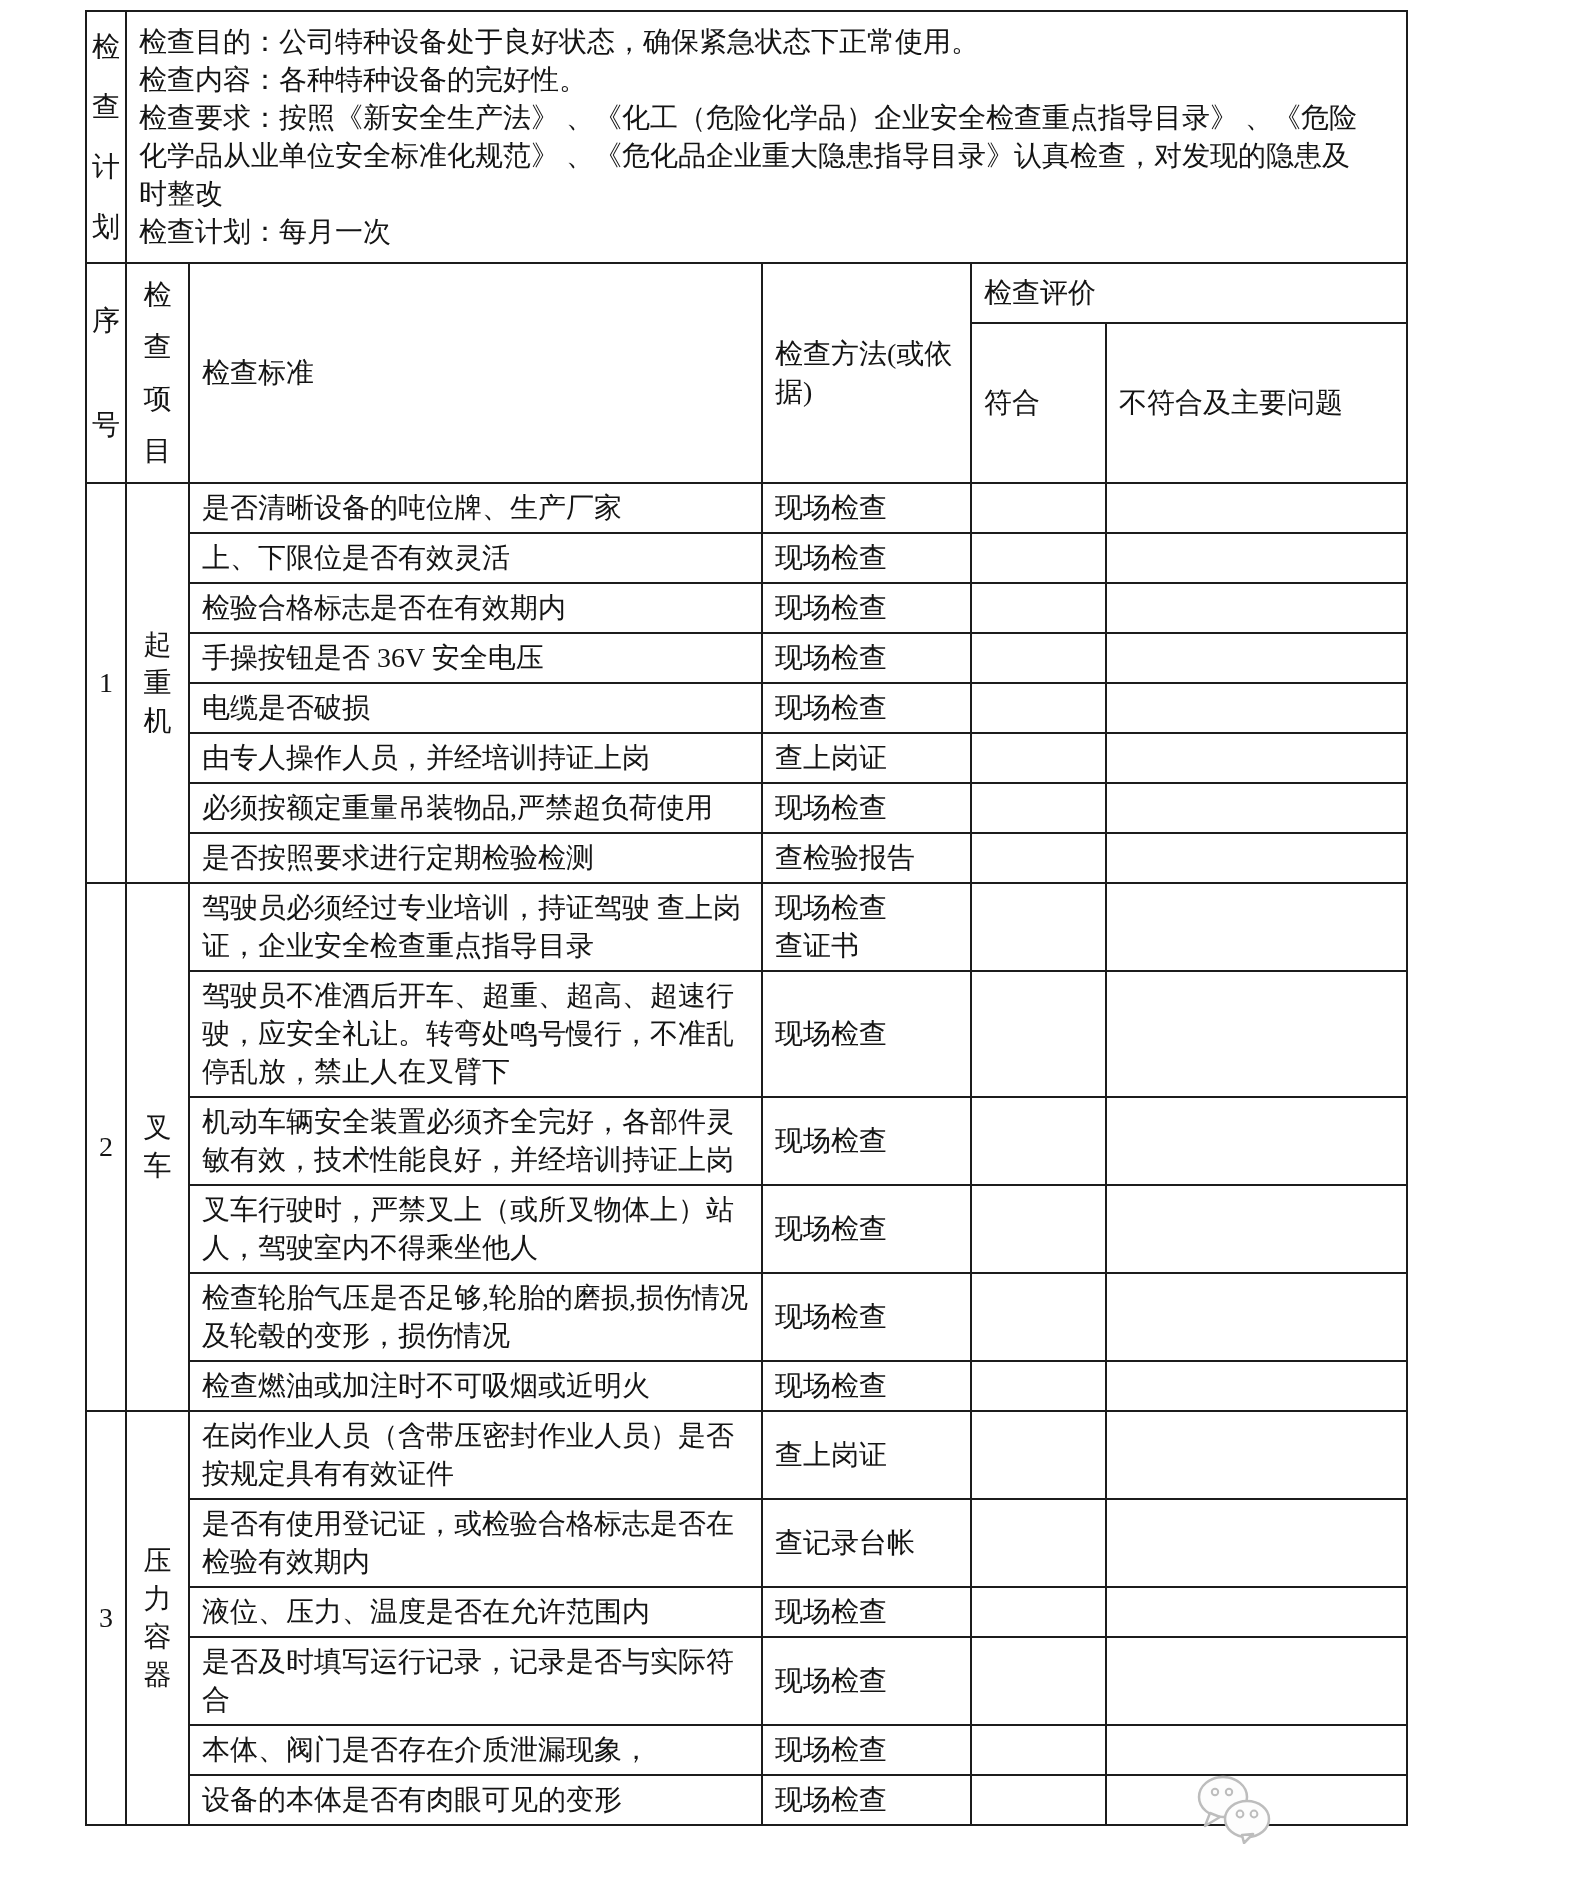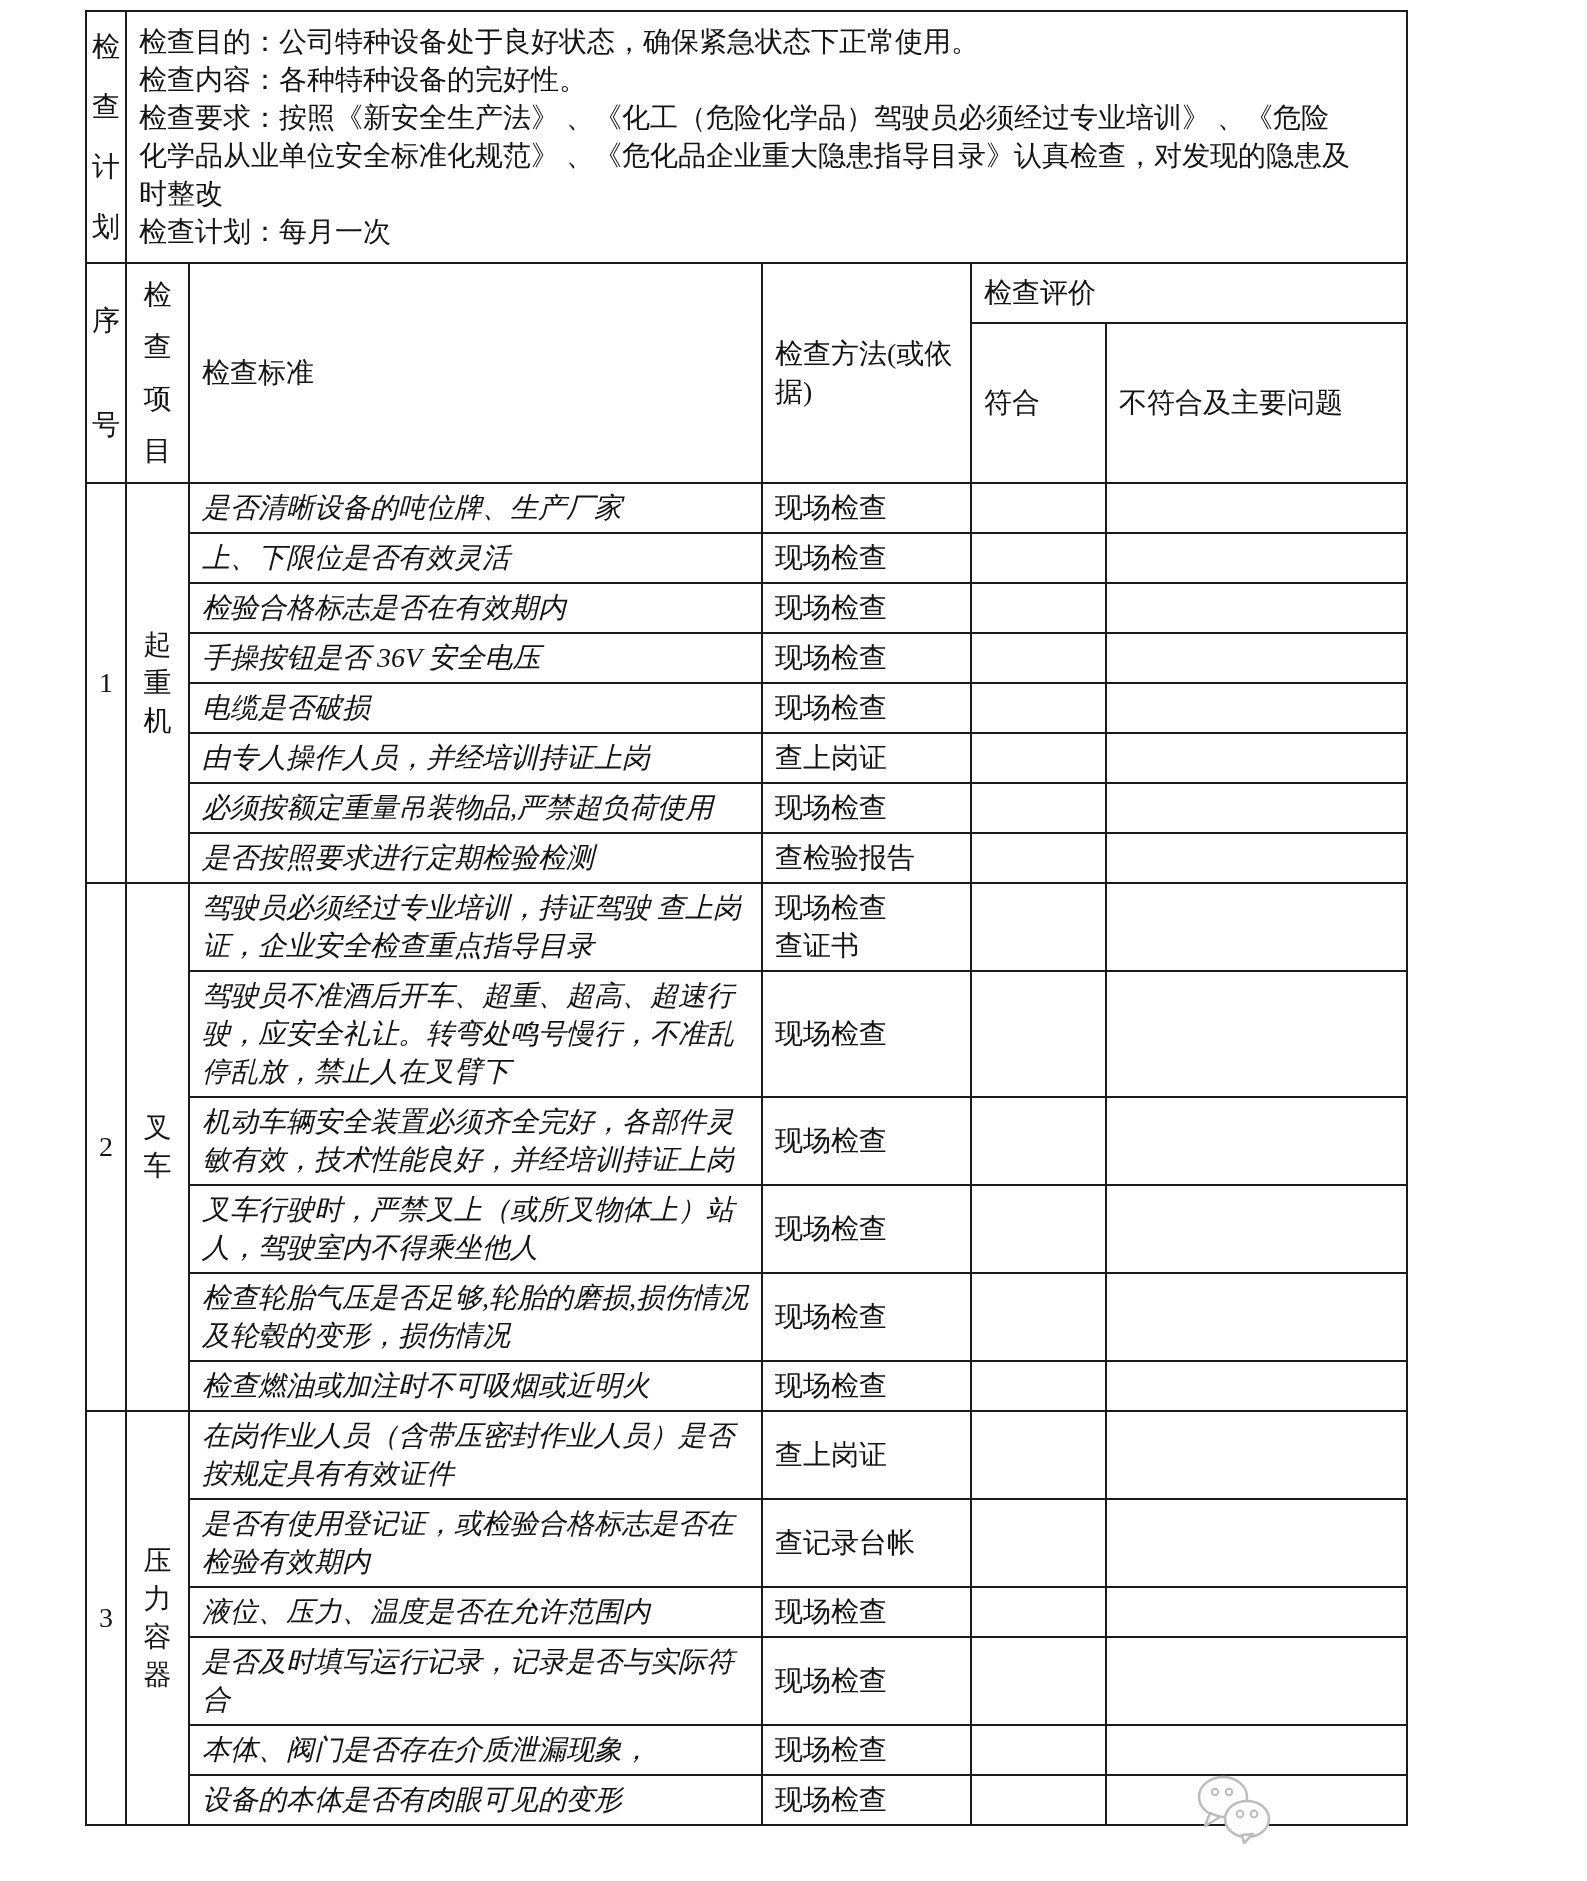--- a/index.html
+++ b/index.html
@@ -41,21 +41,21 @@
   tr.hdr-top th{height:48px;vertical-align:middle;}
   tr.hdr-sub th{height:148px;}
   th.hdr-eval{vertical-align:middle;margin-left:32px;}
   th.hdr-span{height:200px;padding:5px 2px;}
 
   
   td.seq-cell{text-align:center;padding:5px 2px;}
   td.item-cell{padding:5px 2px;}
   td.item-cell .vstack{justify-content:center;}
   td.item-cell .vstack span{line-height:1.35;}
-  td.std-cell{padding:7px 26px 7px 14px;font-style:italic;}
+  td.std-cell{padding:7px 26px 7px 14px;}
   td.std-cell.row-indent{}
   td.mth-cell{white-space:pre-line;padding-left:13px;}
   td.pass-cell,td.fail-cell{padding:0;}
 
   
   .watermark{
     position:absolute;left:1196px;top:1774px;
     display:flex;align-items:center;gap:6px;
     pointer-events:none;
   }
@@ -84,21 +84,21 @@
         <div class="vstack">
             <span>检</span>
             <span>查</span>
             <span>计</span>
             <span>划</span>
           </div>
       </td>
       <td class="plan-body" colspan="5">
         <div class="plan-line">检查目的：公司特种设备处于良好状态，确保紧急状态下正常使用。</div>
         <div class="plan-line">检查内容：各种特种设备的完好性。</div>
-        <div class="plan-line">检查要求：按照《新安全生产法》 、《化工（危险化学品）驾驶员必须经过专业培训》 、《危险</div>
+        <div class="plan-line">检查要求：按照《新安全生产法》 、《化工（危险化学品）企业安全检查重点指导目录》 、《危险</div>
         <div class="plan-line">化学品从业单位安全标准化规范》 、《危化品企业重大隐患指导目录》认真检查，对发现的隐患及</div>
         <div class="plan-line">时整改</div>
         <div class="plan-line">检查计划：每月一次</div>
       </td>
     </tr>
 
     <tr class="hdr-top">
       <th rowspan="2" class="hdr-span">
         <div class="vstack">
             <span>序</span>

